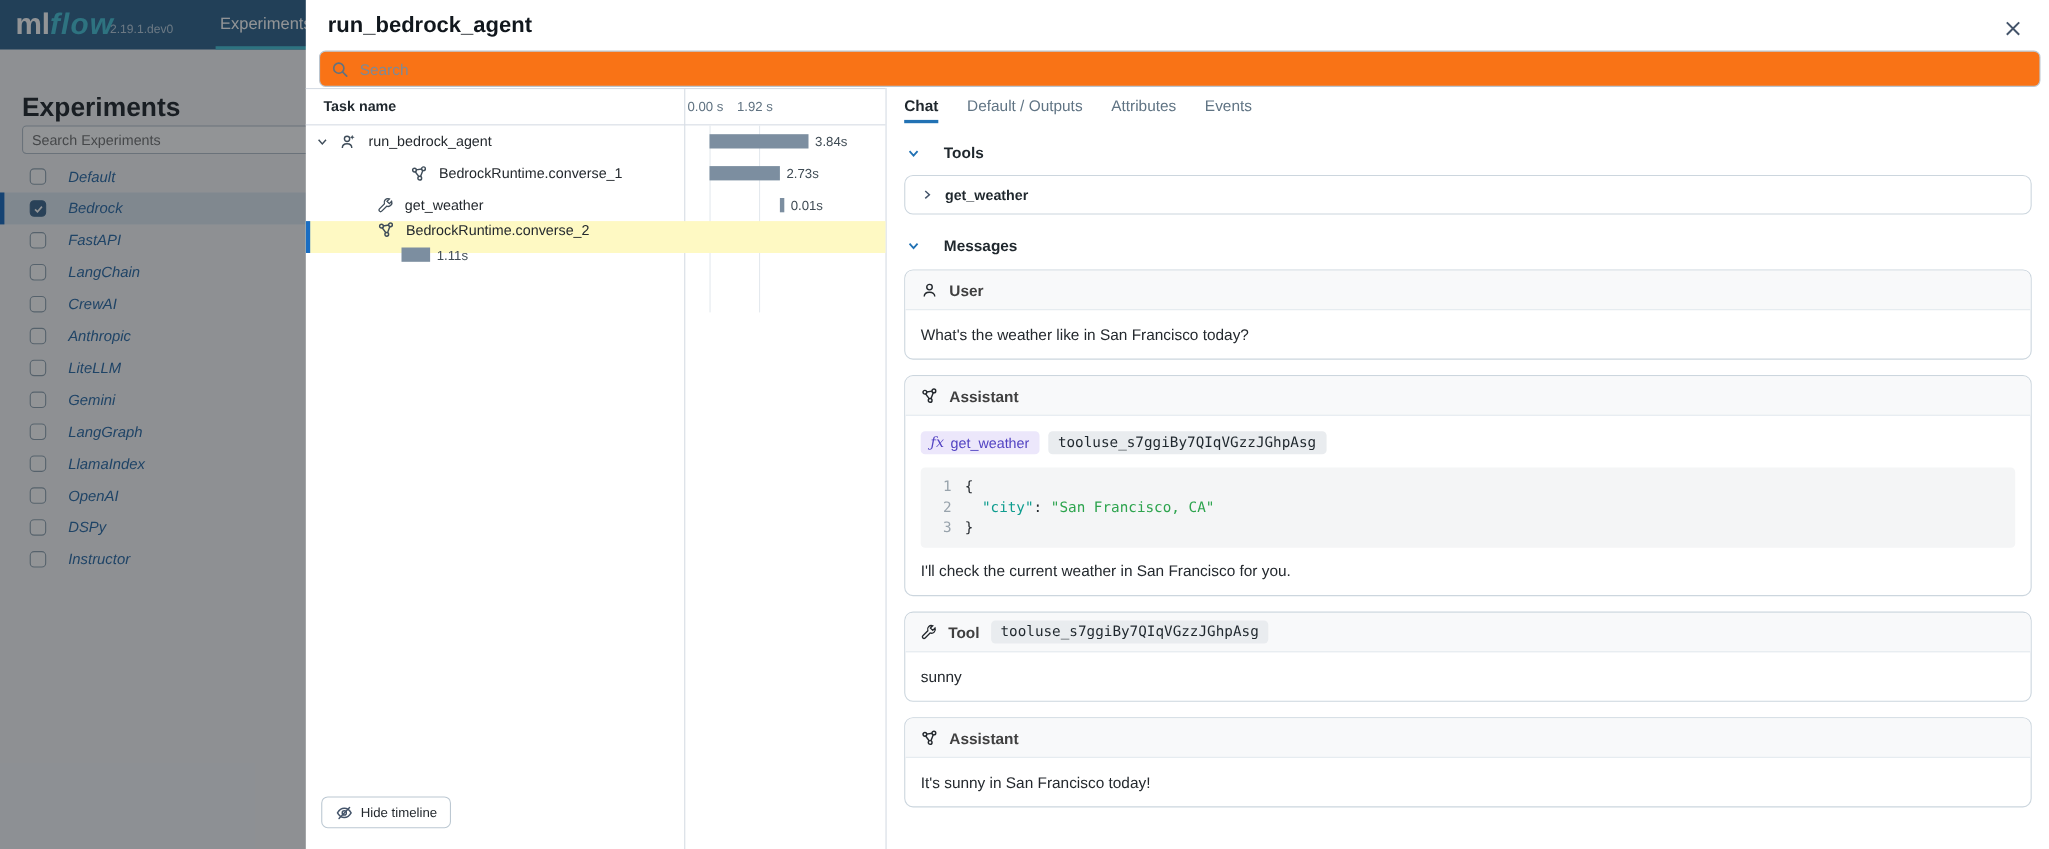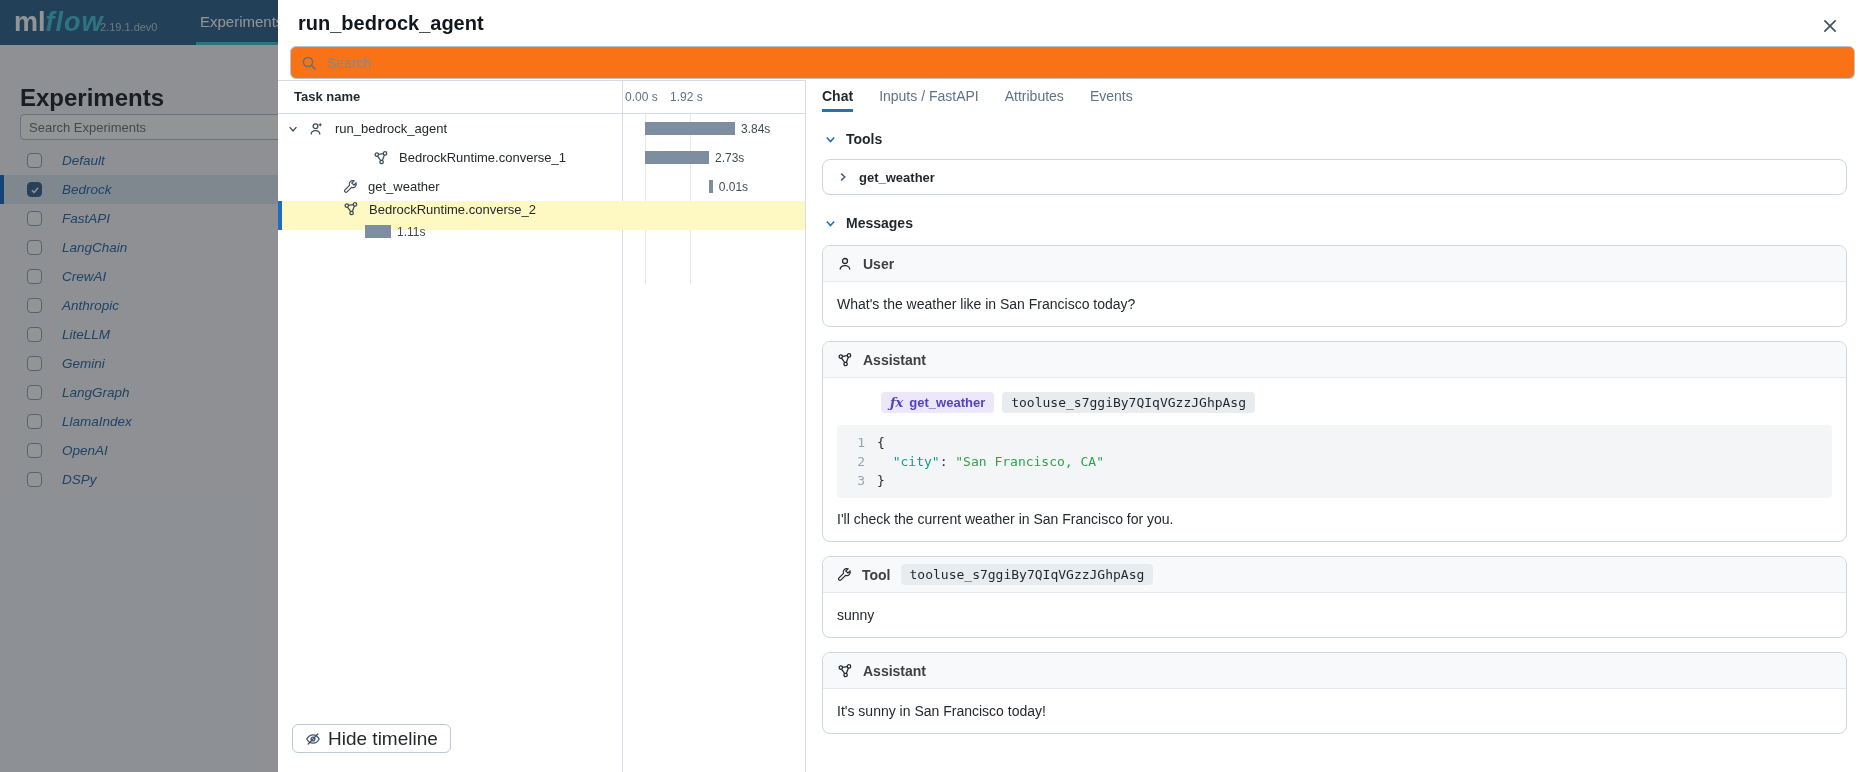--- a/index.html
+++ b/index.html
@@ -60,47 +60,47 @@
   .t-row.selected::before{content:"";position:absolute;left:0;top:0;bottom:0;width:4px;background:#1a6dc2;}
   .t-name{width:344px;display:flex;align-items:center;box-sizing:border-box;}
   .t-name .icn{color:#3f4d5a;display:flex;margin-right:10px;}
   .t-chevron{color:#44546a;display:flex;margin-right:11px;}
   .t-label{font-size:13px;color:#24292e;}
   .t-chart{position:relative;flex:1;}
   .t-bar{position:absolute;top:8px;height:13px;background:#7c8ea0;}
   .t-dur{position:absolute;top:8px;font-size:12px;color:#3f4b54;white-space:nowrap;}
   .hide-btn{position:absolute;left:14px;bottom:19px;height:29px;display:flex;align-items:center;gap:7px;
             padding:0 12px;border:1px solid #bcc8d2;border-radius:6px;background:#fff;cursor:pointer;
-            font-size:19px;color:#24292e;font-family:"Liberation Sans",sans-serif;}
+            font-size:12px;color:#24292e;font-family:"Liberation Sans",sans-serif;}
   .hide-btn .icn{color:#44546a;display:flex;}
 
   
   .right-pane{position:absolute;left:527px;top:0;right:0;bottom:0;border-left:1px solid #d6dce4;}
   .tabs{position:relative;height:32px;display:flex;align-items:center;gap:26px;padding-left:16px;}
   .tab{font-size:14px;color:#607484;position:relative;height:32px;display:flex;align-items:center;cursor:pointer;}
   .tab.active{color:#1f272d;font-weight:bold;}
   .tab.active::after{content:"";position:absolute;left:0;right:0;bottom:0;height:3px;background:#2272b4;}
   .rp-content{position:absolute;left:0;top:33px;right:0;bottom:0;overflow-y:auto;padding:16px 16px 20px 16px;box-sizing:border-box;}
   .sec-header{display:flex;align-items:center;gap:9px;margin:2px 0 0 2px;}
   .sec-header .icn{color:#2272b4;display:flex;}
-  .sec-title{font-size:14px;font-weight:bold;color:#1f272d;}
+  .sec-title{font-size:14px;font-weight:bold;color:#1f272d;margin-left:12px;}
   .collapse-card{margin-top:12px;border:1px solid #ccd6de;border-radius:8px;height:34px;display:flex;
                  align-items:center;gap:10px;padding-left:14px;cursor:pointer;background:#fff;}
   .collapse-card .icn{color:#44546a;display:flex;}
   .collapse-label{font-size:13px;font-weight:bold;color:#1f272d;}
   .msg-card{margin-top:14px;border:1px solid #ccd6de;border-radius:8px;background:#fff;overflow:hidden;}
   .msg-head{height:35px;background:#f8f9fa;border-bottom:1px solid #e4eaef;display:flex;align-items:center;
             gap:10px;padding-left:14px;}
   .msg-head .icn{color:#24292e;display:flex;}
   .msg-role{font-size:14px;font-weight:bold;color:#404040;}
   .msg-body{padding:14px;}
   .msg-text{font-size:14px;color:#24292e;}
   .chip-row{display:flex;align-items:center;gap:8px;margin-bottom:12px;}
   .chip-tool{display:flex;align-items:flex-end;gap:6px;background:#ece7fb;color:#5243c2;border-radius:4px;
-             padding:3px 9px;font-size:13px;font-weight:bold;margin-left:44px;}
+             padding:3px 9px;font-size:13px;font-weight:normal;}
   .chip-fx{font-style:italic;font-family:"DejaVu Serif",serif;font-size:13px;}
   .chip-mono{background:#e9ecef;border-radius:4px;padding:3px 9px;font-family:"DejaVu Sans Mono",monospace;
              font-size:13px;color:#1f272d;}
   .codeblock{background:#f4f5f6;border-radius:4px;padding:8px 12px;margin-bottom:13px;
              font-family:"DejaVu Sans Mono",monospace;font-size:13px;line-height:19px;}
   .code-line{display:flex;white-space:pre;}
   .lnum{width:16px;text-align:right;margin-right:12px;color:#98a3ac;}
   .code-plain{color:#24292e;}
   .code-key{color:#0f9d8f;}
   .code-string{color:#2da44e;}
@@ -164,20 +164,24 @@
           <span class="cb"></span>
           <span class="exp-label">LlamaIndex</span>
         </div>
         <div class="exp-row">
           <span class="cb"></span>
           <span class="exp-label">OpenAI</span>
         </div>
         <div class="exp-row">
           <span class="cb"></span>
           <span class="exp-label">DSPy</span>
+        </div>
+        <div class="exp-row">
+          <span class="cb"></span>
+          <span class="exp-label">Instructor</span>
         </div>
       </div>
   </div>
 
   <div class="overlay"></div>
 
   <div class="modal">
     <div class="modal-title">run_bedrock_agent</div>
     <button class="modal-close">
       <svg viewBox="0 0 16 16">
@@ -289,21 +293,21 @@
                 <line x1="3.2" y1="13" x2="12.8" y2="3" stroke-linecap="round"></line>
               </svg>
           </span>
           <span>Hide timeline</span>
         </button>
       </div>
 
       <div class="right-pane">
         <div class="tabs" id="tabs">
             <div class="tab active">Chat</div>
-            <div class="tab">Inputs / FastAPI</div>
+            <div class="tab">Default / Outputs</div>
             <div class="tab">Attributes</div>
             <div class="tab">Events</div>
           </div>
         <div class="rp-content">
           <div class="sec-header">
             <span class="icn">
               <svg width="13" height="13" viewBox="0 0 16 16" fill="none" stroke="currentColor" stroke-width="2">
                   <polyline points="3.5,5.5 8,10.5 12.5,5.5"></polyline>
                 </svg>
             </span>

